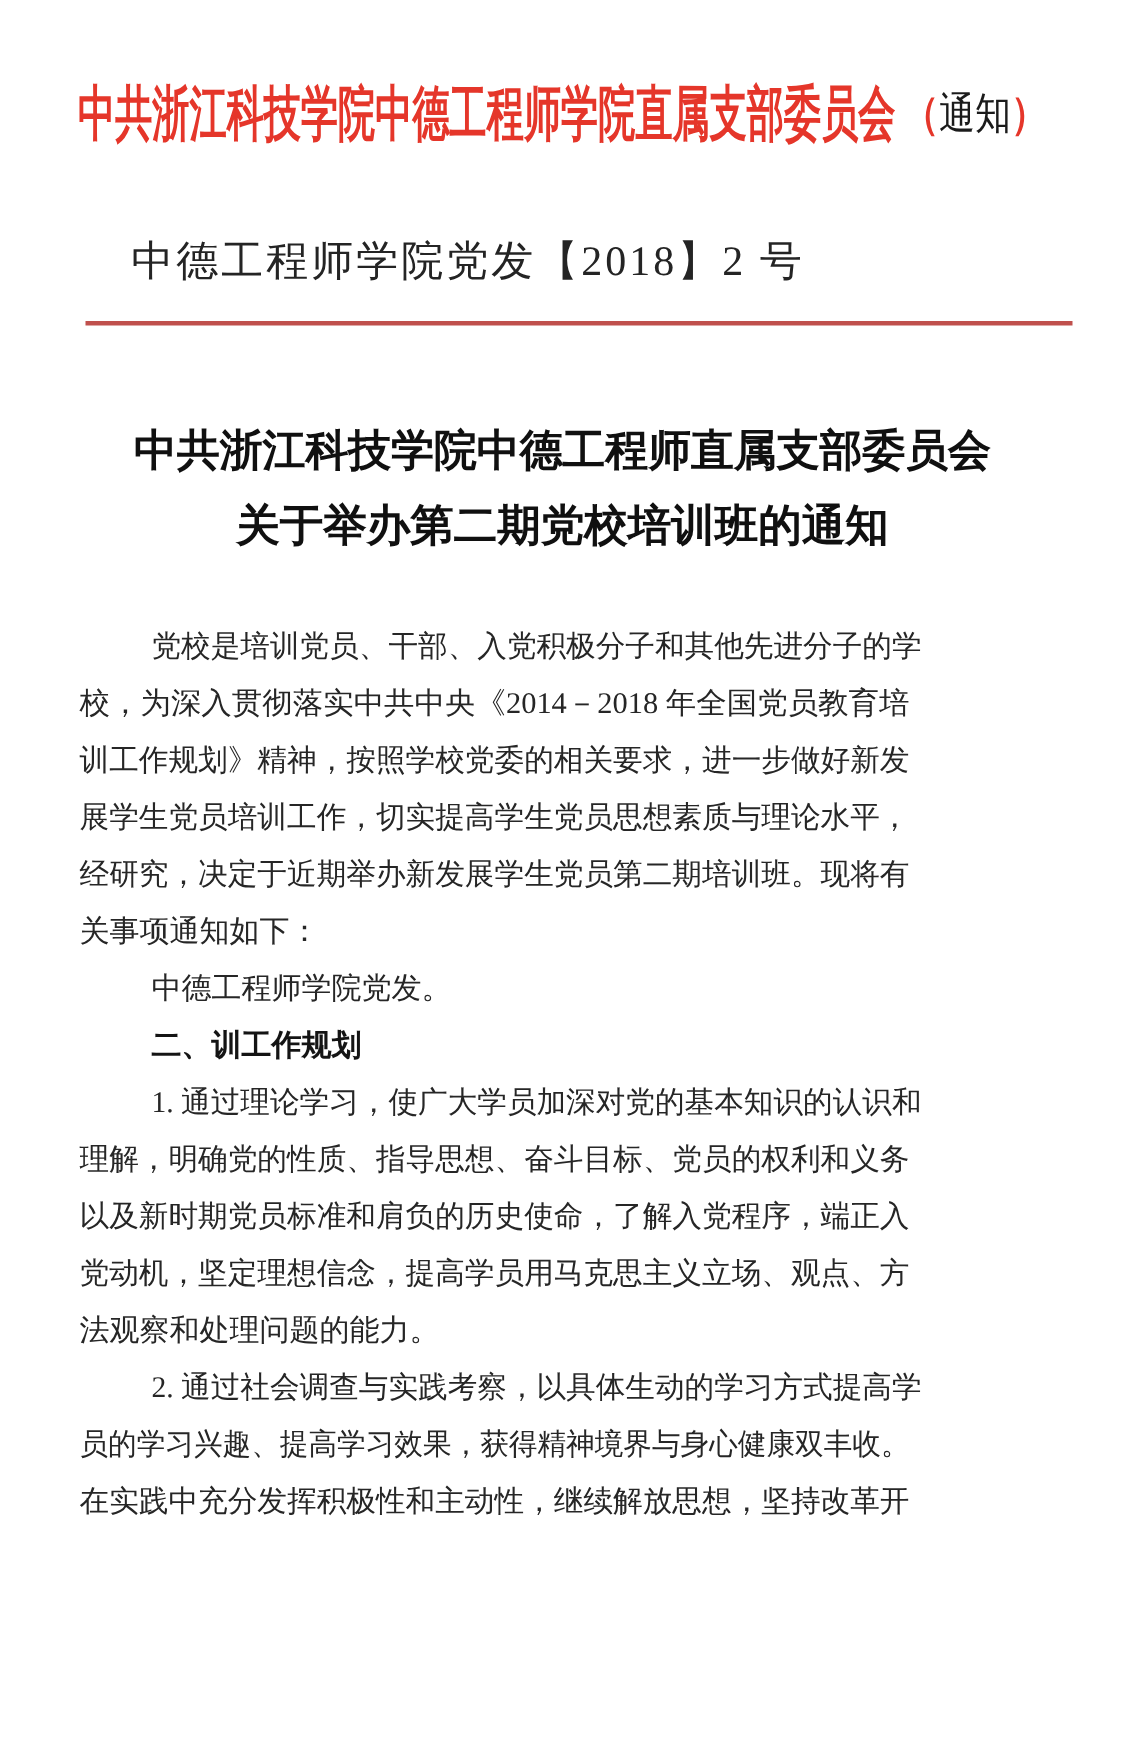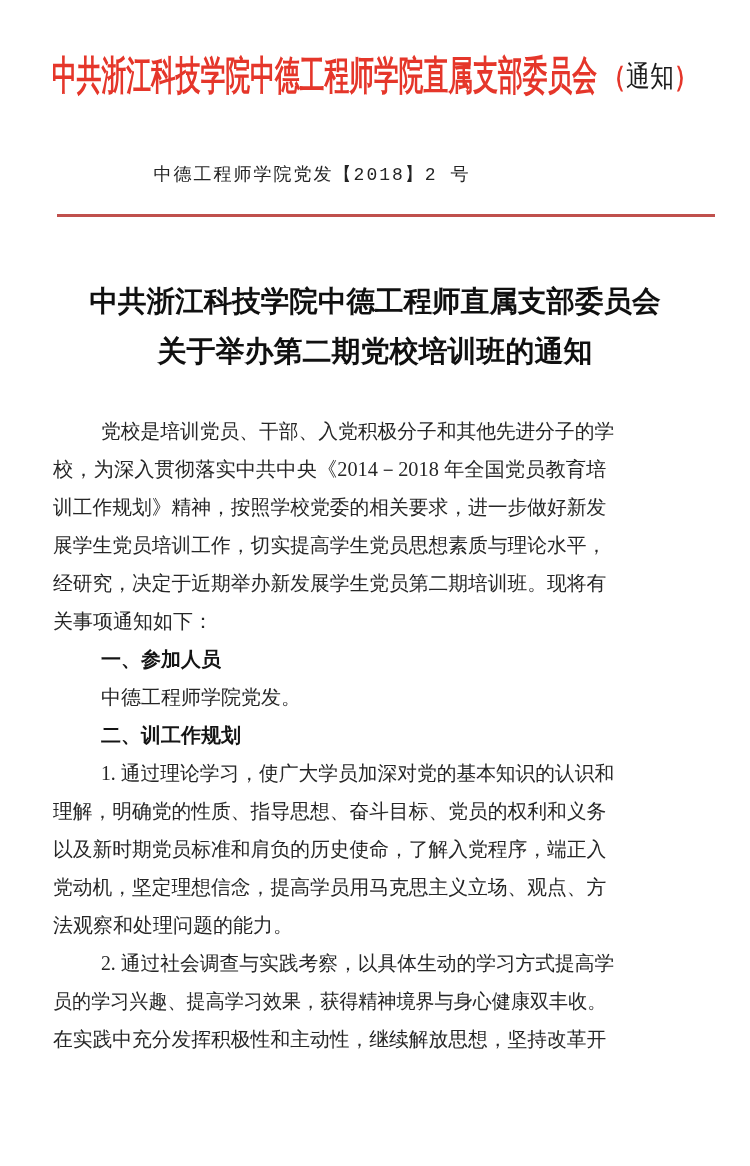--- a/index.html
+++ b/index.html
@@ -25,22 +25,22 @@
     color:var(--header-red,#e5362a);
     line-height:56px;
   }
   .paren-wrap{width:96px;height:56px;line-height:56px;margin-left:5px;overflow:visible;}
   .paren-seg{display:inline-block;white-space:nowrap;font-size:29px;line-height:56px;}
   .paren-glyph{color:var(--header-red,#e5362a);font-weight:bold;}
   .notice-word{color:#1b1b1b;font-weight:normal;}
   
   .doc-number{
     position:absolute;top:158px;left:0;width:624px;height:34px;
-    text-align:center;font-size:18px;line-height:34px;
-    color:#242424;letter-spacing:2px;font-family:Liberation Mono, monospace;
+    text-align:center;font-size:28px;line-height:34px;
+    color:#242424;letter-spacing:2px;
   }
   .doc-number .fit-span{display:inline-block;white-space:nowrap;}
   
   .red-rule{
     position:absolute;top:214px;left:57px;width:658px;height:3px;
     background:var(--rule-red,#c0504d);
   }
   
   .main-title{
     position:absolute;top:276px;left:0;width:750px;
@@ -91,21 +91,20 @@
     </div>
   </div>
 
   <div class="doc-body" id="doc-body">
       <div class="body-line indent"><span class="line-text" style="transform-origin: left center; transform: scaleX(0.987179);">党校是培训党员、干部、入党积极分子和其他先进分子的学</span></div>
       <div class="body-line"><span class="line-text" style="transform-origin: left center; transform: scaleX(1.01529);">校，为深入贯彻落实中共中央《2014－2018 年全国党员教育培</span></div>
       <div class="body-line"><span class="line-text" style="transform-origin: left center; transform: scaleX(0.988095);">训工作规划》精神，按照学校党委的相关要求，进一步做好新发</span></div>
       <div class="body-line"><span class="line-text" style="transform-origin: left center; transform: scaleX(0.988095);">展学生党员培训工作，切实提高学生党员思想素质与理论水平，</span></div>
       <div class="body-line"><span class="line-text" style="transform-origin: left center; transform: scaleX(0.988095);">经研究，决定于近期举办新发展学生党员第二期培训班。现将有</span></div>
       <div class="body-line"><span class="line-text">关事项通知如下：</span></div>
-      <div class="body-line indent bold"><span class="line-text">一、参加人员</span></div>
       <div class="body-line indent"><span class="line-text">中德工程师学院党发。</span></div>
       <div class="body-line indent bold"><span class="line-text">二、训工作规划</span></div>
       <div class="body-line indent"><span class="line-text" style="transform-origin: left center; transform: scaleX(0.987179);">1. 通过理论学习，使广大学员加深对党的基本知识的认识和</span></div>
       <div class="body-line"><span class="line-text" style="transform-origin: left center; transform: scaleX(0.988095);">理解，明确党的性质、指导思想、奋斗目标、党员的权利和义务</span></div>
       <div class="body-line"><span class="line-text" style="transform-origin: left center; transform: scaleX(0.988095);">以及新时期党员标准和肩负的历史使命，了解入党程序，端正入</span></div>
       <div class="body-line"><span class="line-text" style="transform-origin: left center; transform: scaleX(0.988095);">党动机，坚定理想信念，提高学员用马克思主义立场、观点、方</span></div>
       <div class="body-line"><span class="line-text">法观察和处理问题的能力。</span></div>
       <div class="body-line indent"><span class="line-text" style="transform-origin: left center; transform: scaleX(0.987179);">2. 通过社会调查与实践考察，以具体生动的学习方式提高学</span></div>
       <div class="body-line"><span class="line-text" style="transform-origin: left center; transform: scaleX(0.954023);">员的学习兴趣、提高学习效果，获得精神境界与身心健康双丰收。</span></div>
       <div class="body-line"><span class="line-text" style="transform-origin: left center; transform: scaleX(0.988095);">在实践中充分发挥积极性和主动性，继续解放思想，坚持改革开</span></div>

